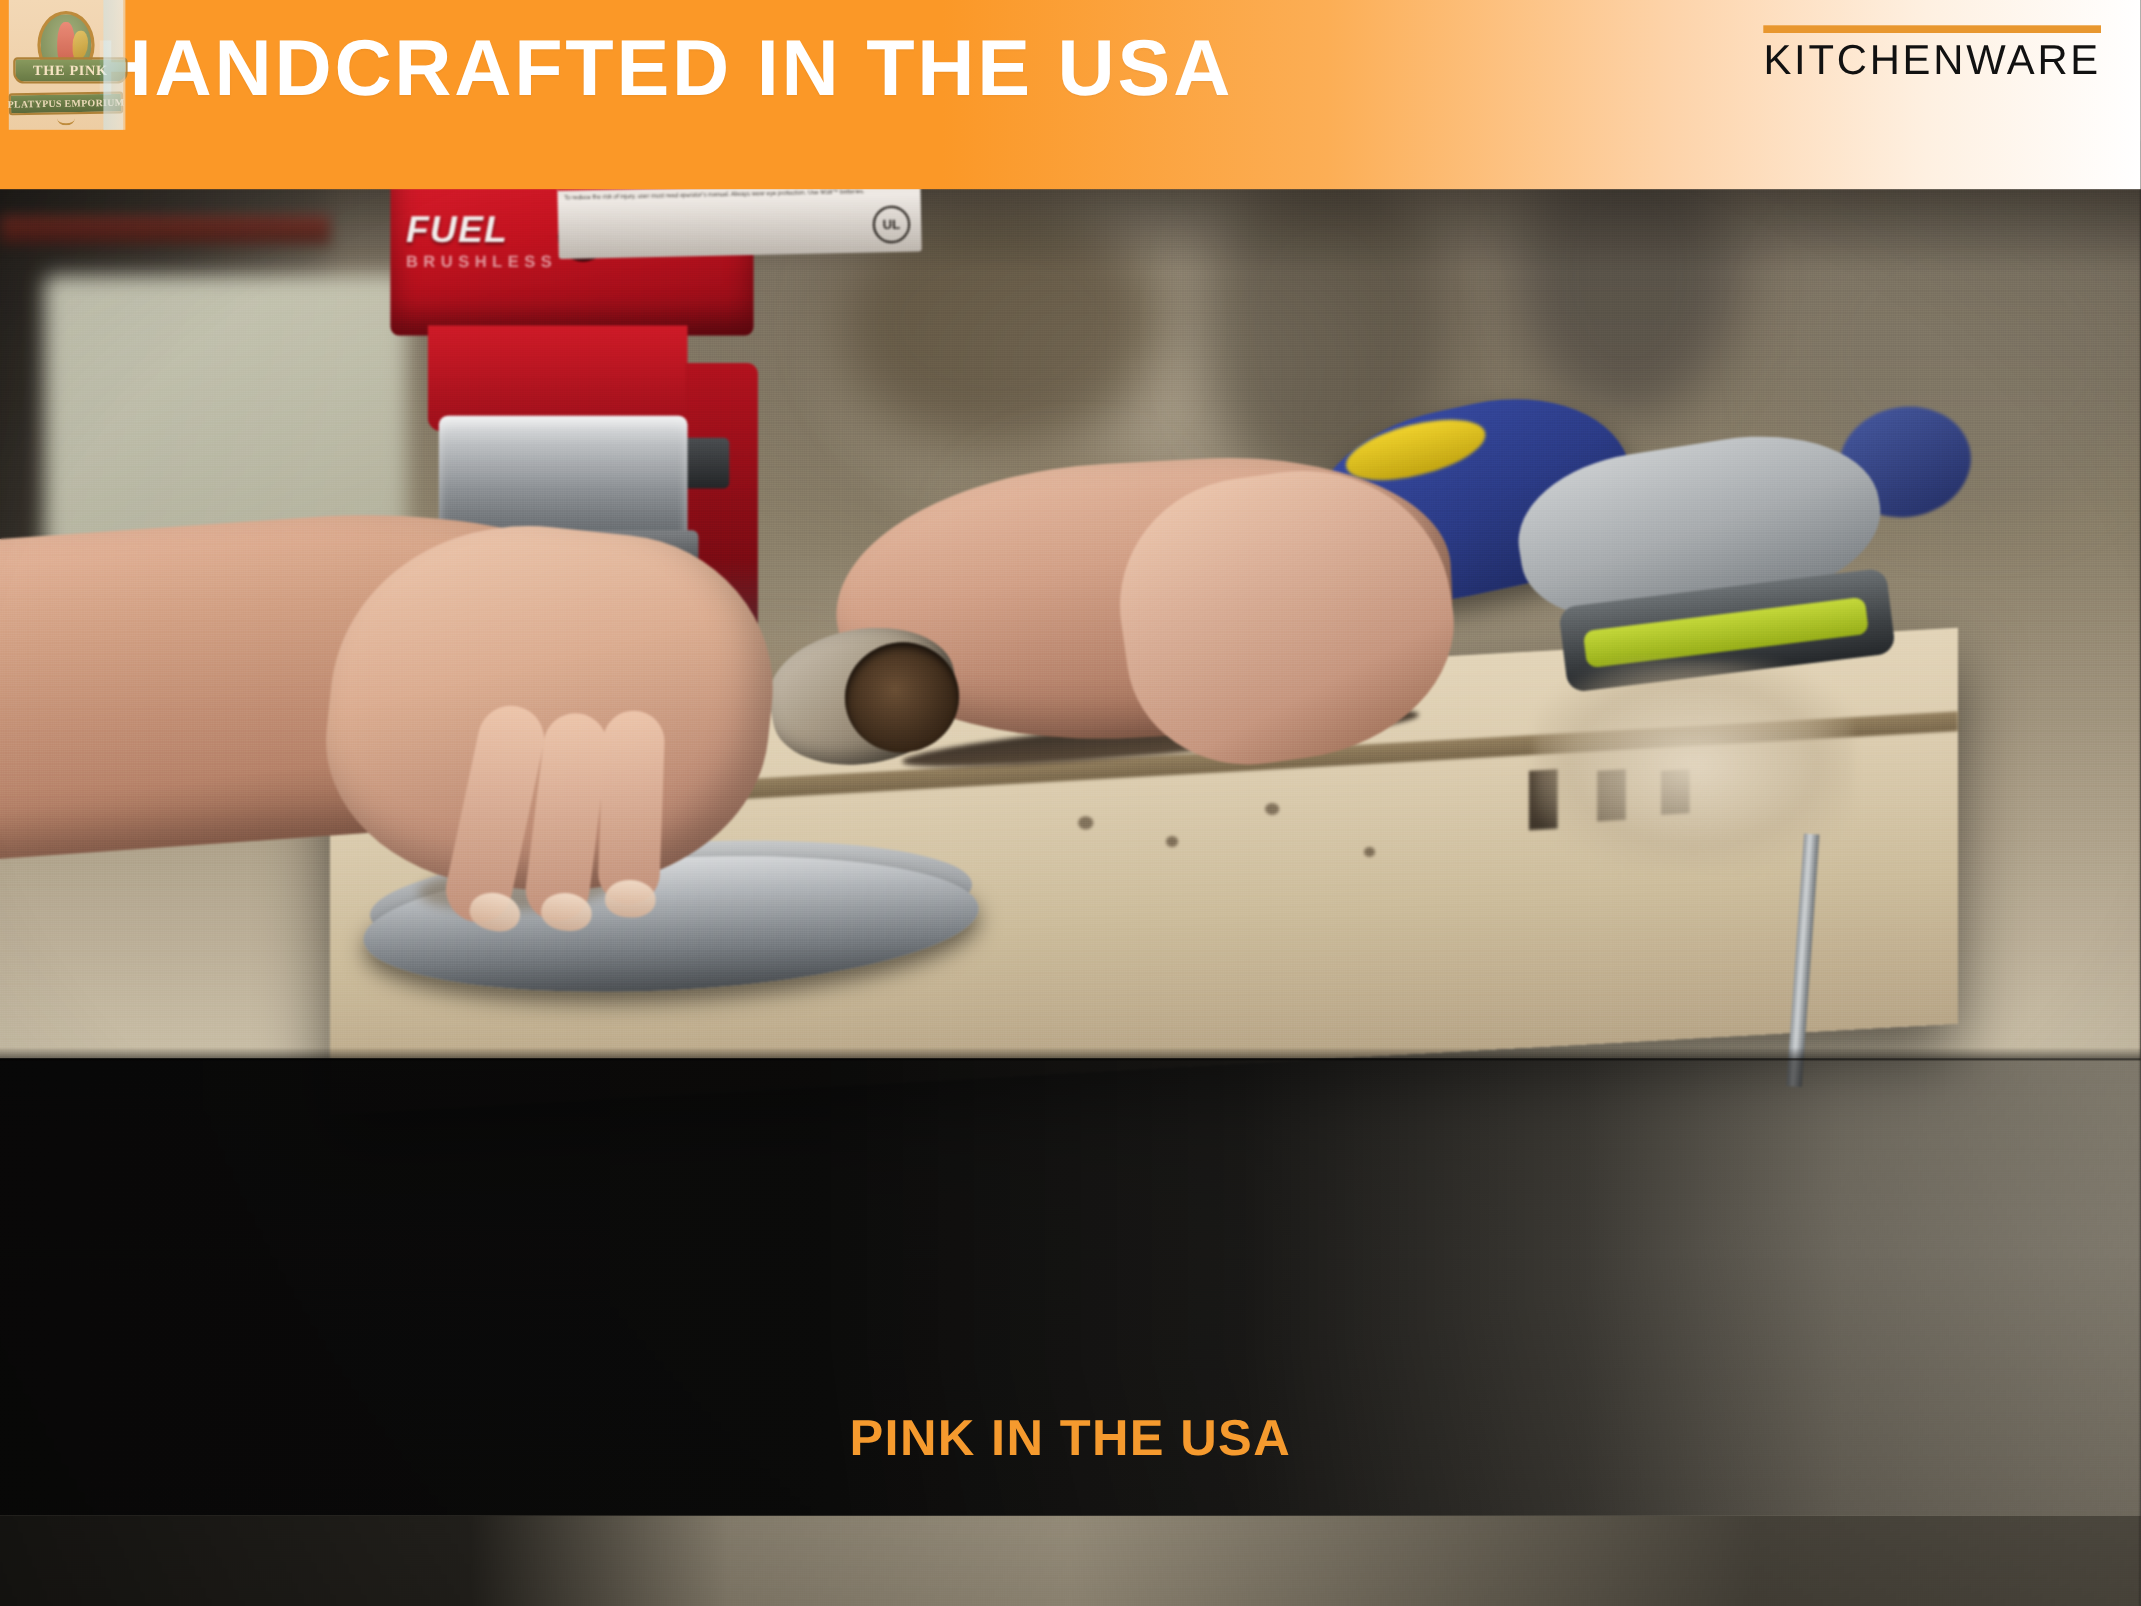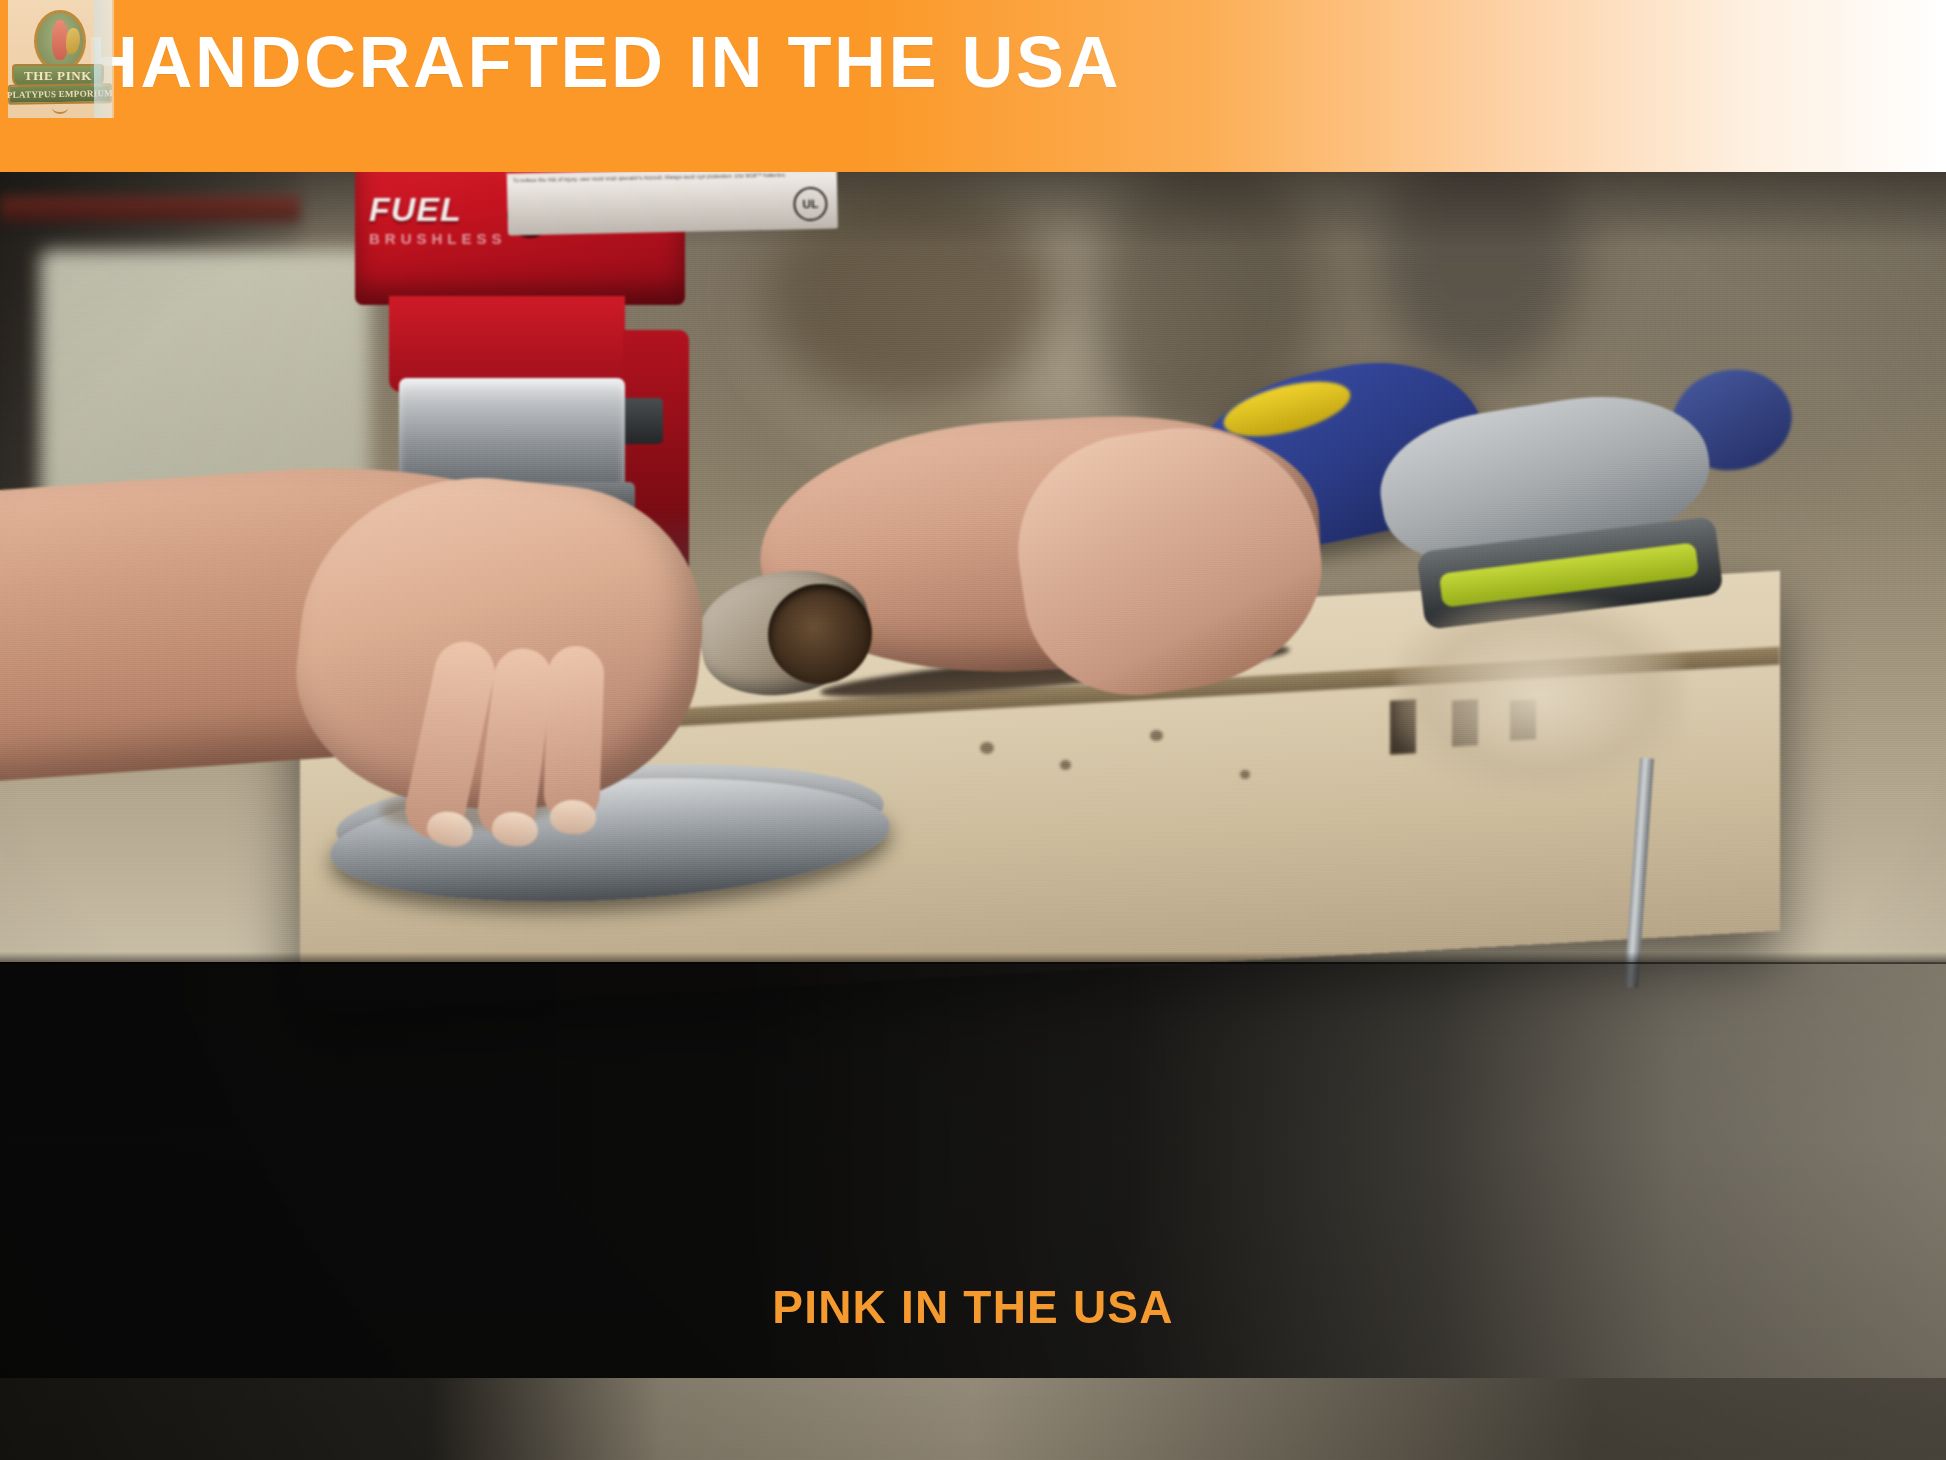--- a/index.html
+++ b/index.html
@@ -348,21 +348,21 @@
     position:absolute; left:44px; top:20px; width:16px; height:40px;
     border-radius:45% 45% 40% 40%;
     background:linear-gradient(180deg,#e98a7e,#c85f52);
   }
   .wm-wing{
     position:absolute; left:58px; top:28px; width:14px; height:26px;
     border-radius:50% 40% 60% 30%;
     background:linear-gradient(160deg,#e8c96a,#c49a33); opacity:.9;
   }
   .wm-banner{
-    position:absolute; left:4px; top:64px; width:92px; height:24px;
+    position:absolute; left:4px; top:52px; width:104px; height:24px;
     background:linear-gradient(180deg,#7f9a63,#5c7747);
     border-radius:4px 4px 10px 10px;
     border:2px solid #a8803a;
     display:flex; align-items:center; justify-content:center;
   }
   .wm-banner span{ font-family:"Liberation Serif",serif; font-size:13px; font-weight:700;
                    color:#f6ead0; letter-spacing:.6px; }
   .wm-banner2{
     position:absolute; left:0px; top:84px; width:104px; height:20px;
     background:linear-gradient(180deg,#6d8a55,#4e663c);
@@ -504,20 +504,21 @@
 
     <div class="soft-blur"></div>
     <div class="grain"></div>
     <div class="vignette"></div>
   </div>
 
   <div class="header">
     <div class="headline">HANDCRAFTED IN THE USA</div>
     <div class="brand">
       <div class="brand-rule"></div>
+      <div class="brand-sub">KITCHENWARE</div>
     </div>
   </div>
 
   <div class="watermark">
     <div class="wm-bg"></div>
     <div class="wm-oval"></div>
     <div class="wm-fig"></div>
     <div class="wm-wing"></div>
     <div class="wm-banner">
       <span>THE PINK</span>

